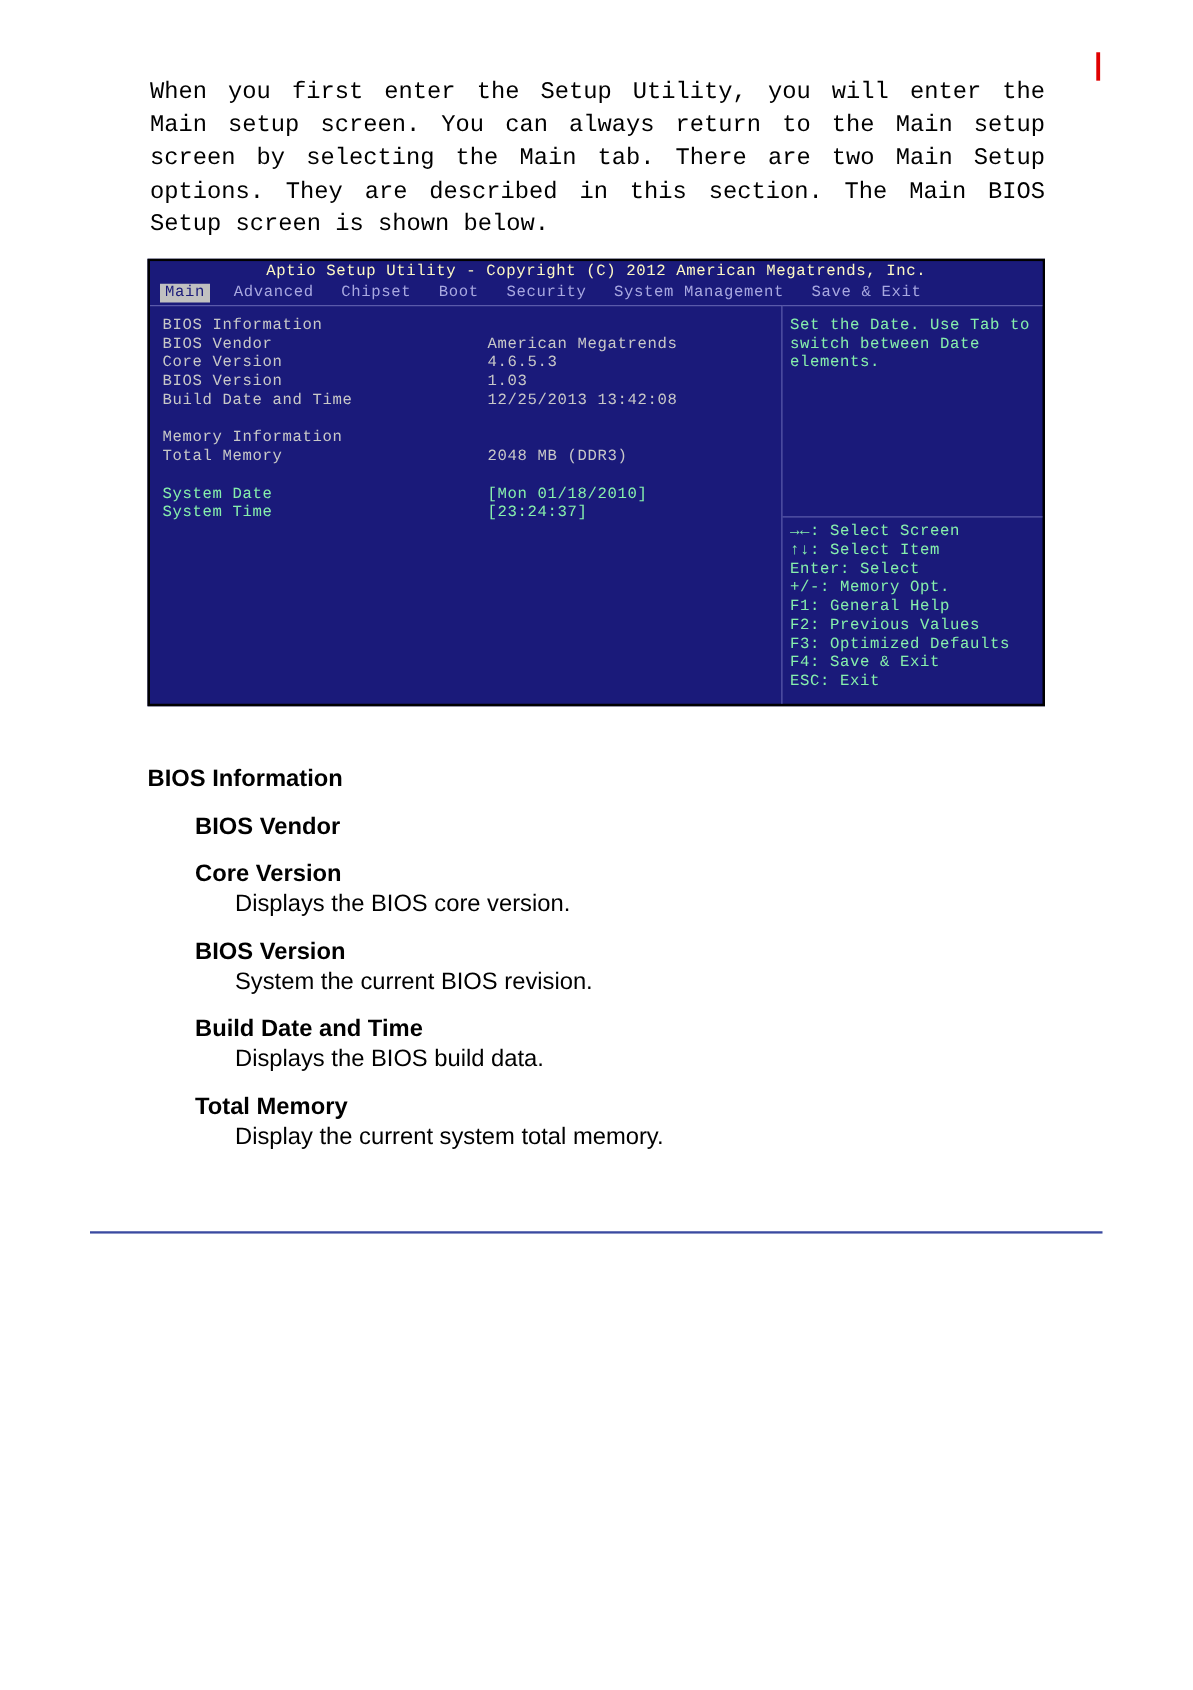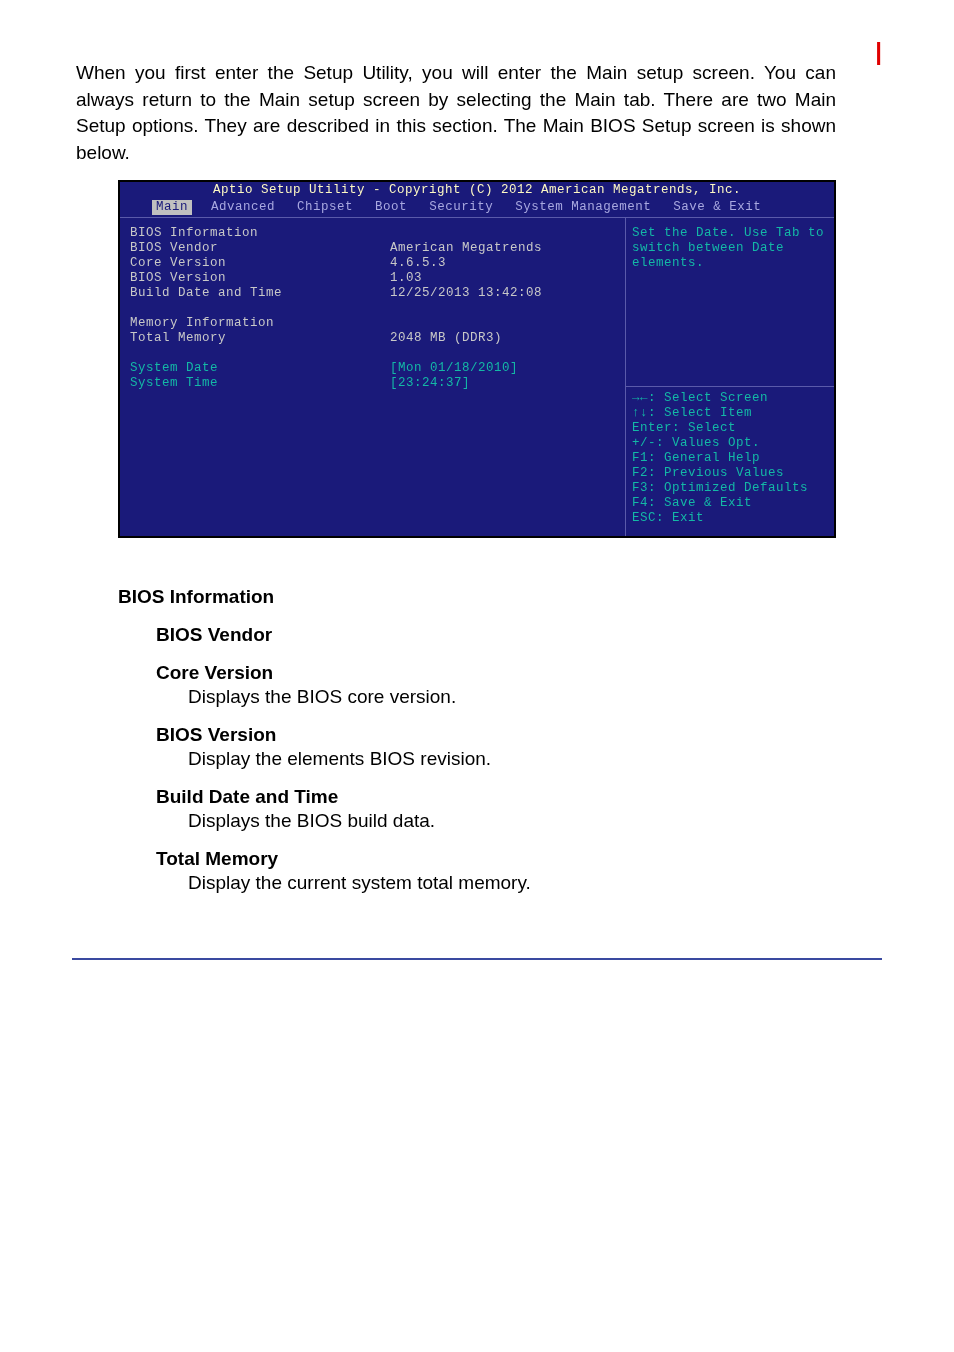--- a/index.html
+++ b/index.html
@@ -25,24 +25,25 @@
     font-size: 24px;
     font-weight: bold;
   }
   .section-title {
     font-size: 28px;
     font-weight: bold;
     margin: 76px 0 14px 118px;
     letter-spacing: 0.5px;
   }
   .intro {
-    margin: 0 118px 14px 76px;
+    margin: 0 118px 14px 120px;
     font-size: 19px;
     line-height: 1.4;
     text-align: justify;
+    font-family: Liberation Mono, monospace;
   }
   .bios-screenshot {
     margin: 6px 118px 0 118px;
     border: 2px solid #000;
     background: #1a1a7a;
     font-family: "Courier New", monospace;
     font-size: 12.5px;
     letter-spacing: 0.5px;
     line-height: 15px;
     color: #d8d8d8;
@@ -50,21 +51,20 @@
   .bios-title {
     text-align: center;
     background: #1a1a7a;
     color: #fef9c3;
     padding: 1px 0;
   }
   .bios-tabs {
     background: #1a1a7a;
     color: #a8a8e0;
     padding: 1px 8px 2px 8px;
-    margin-left: 24px;
   }
   .bios-tabs .tab {
     display: inline-block;
     margin-right: 8px;
     padding: 0 3px;
   }
   .bios-tabs .tab-active {
     background: #c0c0c0;
     color: #1a1a7a;
     padding: 0 4px;
@@ -90,21 +90,21 @@
     display: flex;
   }
   .bios-label {
     width: 260px;
     white-space: pre;
   }
   .bios-value {
     white-space: pre;
   }
   .bios-gray { color: #c8c8c8; }
-  .bios-hl { color: #14b8a6; }
+  .bios-hl { color: #86efac; }
   .bios-right-divider {
     border-top: 1px solid #5a5aaa;
     margin: 4px -4px 4px -6px;
   }
   .bios-right-top {
     flex: 0 0 auto;
   }
   .bios-right-fill {
     flex: 1 1 auto;
   }
@@ -206,40 +206,40 @@
       <div class="bios-right">
         <div class="bios-right-top">
           <div class="bios-right-line bios-hl">Set the Date. Use Tab to switch between Date elements.</div>
         </div>
         <div class="bios-right-fill"></div>
         <div class="bios-right-divider"></div>
         <div class="bios-right-keys">
           <div class="bios-right-line bios-hl">→←: Select Screen</div>
           <div class="bios-right-line bios-hl">↑↓: Select Item</div>
           <div class="bios-right-line bios-hl">Enter: Select</div>
-          <div class="bios-right-line bios-hl">+/-: Values Opt.</div>
+          <div class="bios-right-line bios-hl">+/-: Memory Opt.</div>
           <div class="bios-right-line bios-hl">F1: General Help</div>
           <div class="bios-right-line bios-hl">F2: Previous Values</div>
           <div class="bios-right-line bios-hl">F3: Optimized Defaults</div>
           <div class="bios-right-line bios-hl">F4: Save &amp; Exit</div>
           <div class="bios-right-line bios-hl">ESC: Exit</div>
         </div>
       </div>
     </div>
   </div>
 
   <div class="info-heading">BIOS Information</div>
 
   <div class="info-sub">BIOS Vendor</div>
 
   <div class="info-sub">Core Version</div>
   <div class="info-text">Displays the BIOS core version.</div>
 
   <div class="info-sub">BIOS Version</div>
-  <div class="info-text">Display the elements BIOS revision.</div>
+  <div class="info-text">System the current BIOS revision.</div>
 
   <div class="info-sub">Build Date and Time</div>
   <div class="info-text">Displays the BIOS build data.</div>
 
   <div class="info-sub">Total Memory</div>
   <div class="info-text">Display the current system total memory.</div>
 
   <hr class="footer-rule">
 
 </div>

